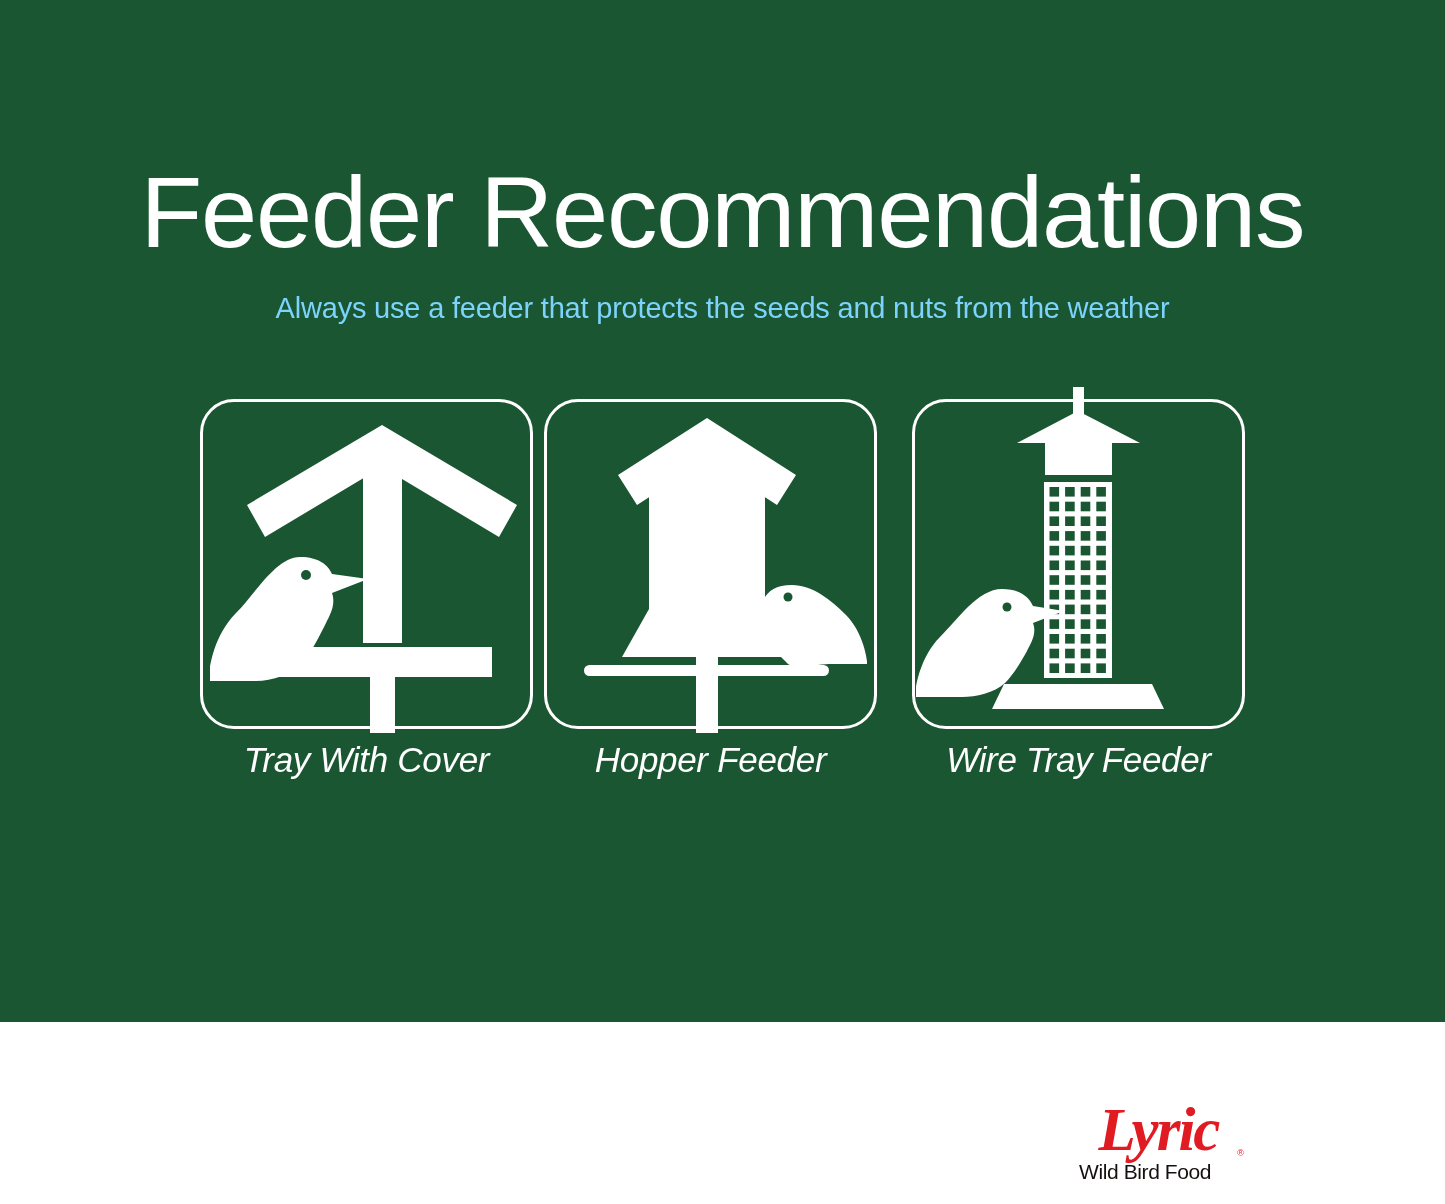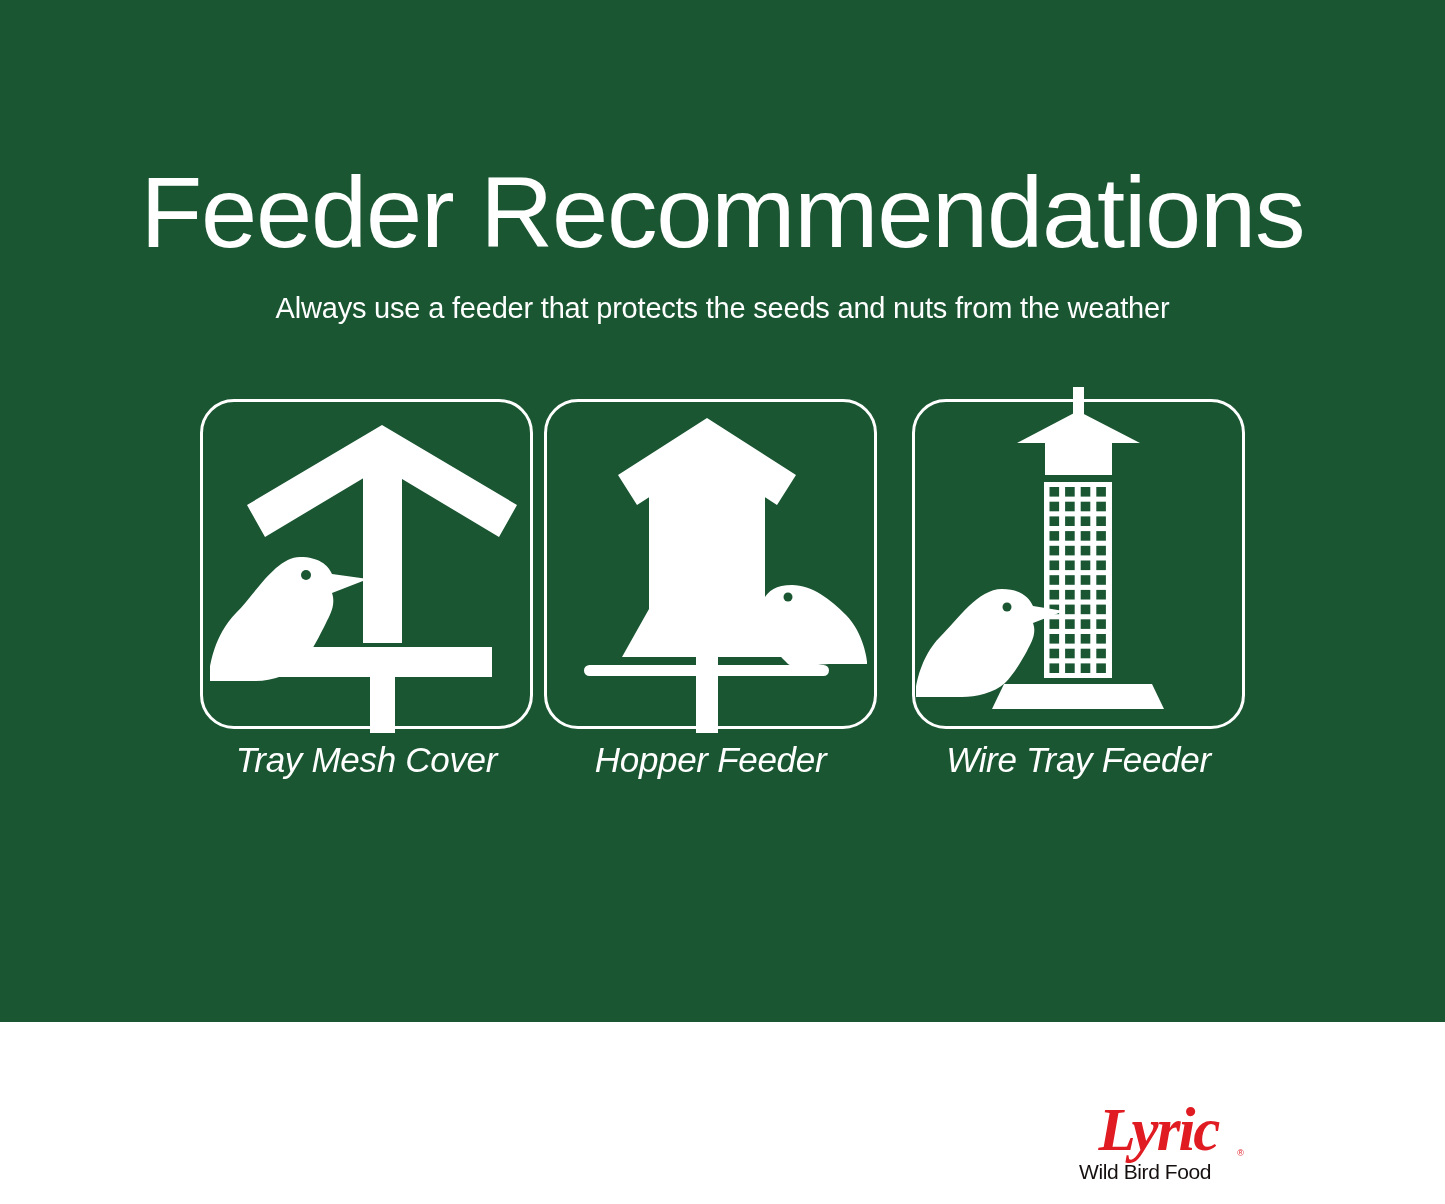--- a/index.html
+++ b/index.html
@@ -43,21 +43,21 @@
     letter-spacing: -1.2px;
     white-space: nowrap;
   }
 
   #subtitle {
     position: absolute;
     left: 0;
     top: 291px;
     width: 1445px;
     text-align: center;
-    color: #ffffff;
+    color: #7dd3fc;
     font-family: "Liberation Sans", sans-serif;
     font-size: 29px;
     line-height: 34px;
     font-weight: 400;
     letter-spacing: -0.2px;
     white-space: nowrap;
   }
 
   
   #icon-row {
@@ -205,21 +205,21 @@
                      C 55 195, 76 158, 100 158
                      C 119 158, 128 166, 132 175
                      L 168 180 L 132 194
                      C 136 206, 130 216, 126 224
                      C 120 236, 112 252, 104 262
                      C 92 276, 72 282, 56 282
                      L 10 282 Z" fill="#ffffff"></path>
             <circle cx="106" cy="176" r="5" fill="#1A5632"></circle>
           </svg>
         </div>
-        <div class="feeder-label">Tray Mesh Cover</div>
+        <div class="feeder-label">Tray With Cover</div>
       </div>
 
       <div class="feeder-card c2">
         <div class="icon-box">
           <svg viewBox="0 0 333 330" xmlns="http://www.w3.org/2000/svg">
 
             <path d="M 163 19 L 252 76 L 233 106 L 163 61 L 93 106 L 74 76 Z" fill="#ffffff"></path>
 
             <path d="M 163 40
                      L 221 78

